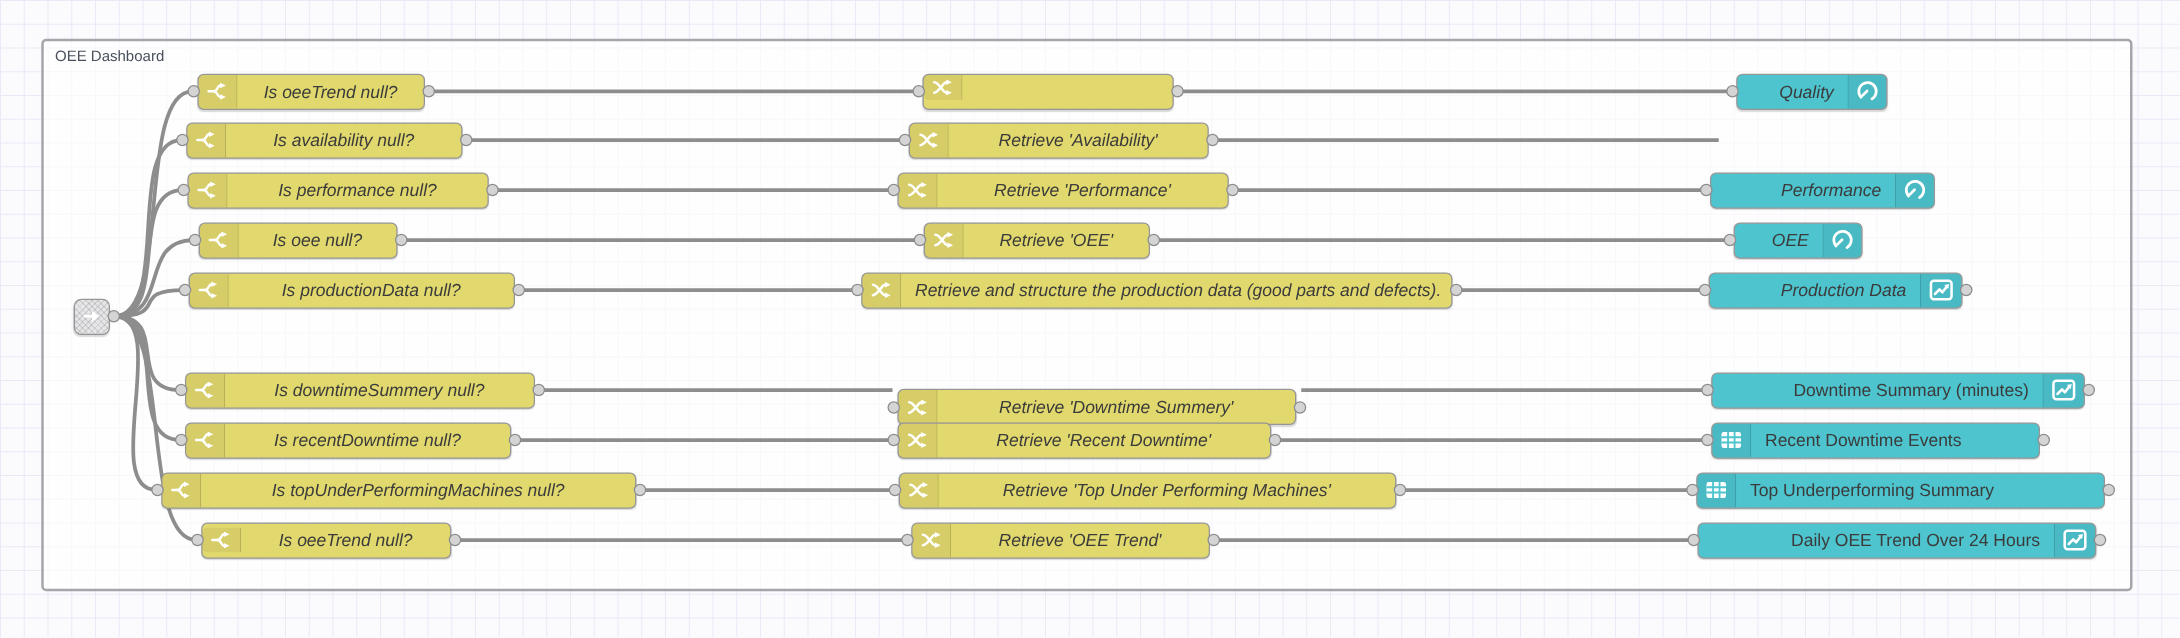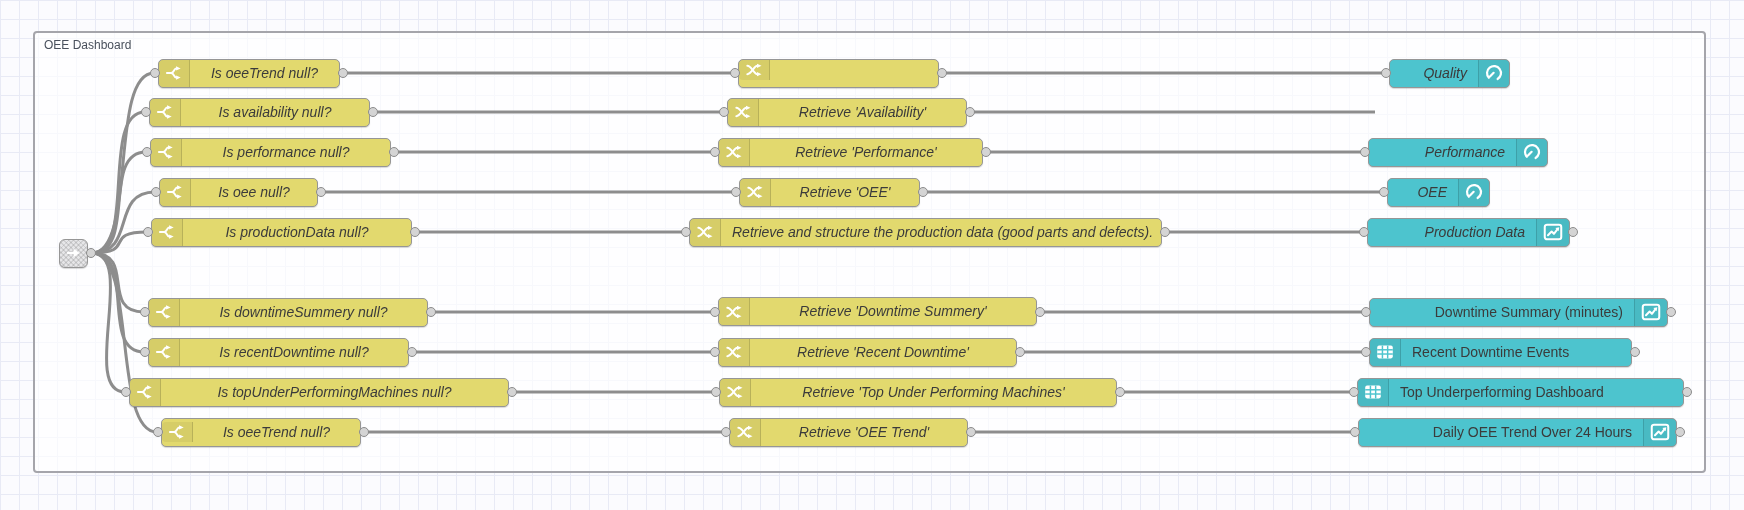--- a/index.html
+++ b/index.html
@@ -283,21 +283,21 @@
     <path fill="none" stroke="#fff" stroke-width="2.4" stroke-linecap="round" d="M4 7 C 9 7, 12 17, 16 17"></path>
           <path fill="none" stroke="#fff" stroke-width="2.4" stroke-linecap="round" d="M4 17 C 9 17, 12 7, 16 7"></path>
     <path fill="#fff" d="M15.6 14.4 L21 17 L15.6 19.6 Z"></path>
           <path fill="#fff" d="M15.6 4.4 L21 7 L15.6 9.6 Z"></path>
         </svg>
       </span>
       <span class="node-label al-center italic">Retrieve and structure the production data (good parts and defects).</span>
       <span class="port in"></span>
       <span class="port out"></span>
     </div>
-    <div class="node kind-change" style="left: 718px; top: 297px; width: 319px; background: rgb(226, 217, 110);">
+    <div class="node kind-change" style="left: 718px; top: 311px; width: 319px; background: rgb(226, 217, 110);">
       <span class="icon-strip side-left" style="width: 30px;">
         <svg width="20" height="20" viewBox="0 0 24 24">
     <path fill="none" stroke="#fff" stroke-width="2.4" stroke-linecap="round" d="M4 7 C 9 7, 12 17, 16 17"></path>
           <path fill="none" stroke="#fff" stroke-width="2.4" stroke-linecap="round" d="M4 17 C 9 17, 12 7, 16 7"></path>
     <path fill="#fff" d="M15.6 14.4 L21 17 L15.6 19.6 Z"></path>
           <path fill="#fff" d="M15.6 4.4 L21 7 L15.6 9.6 Z"></path>
         </svg>
       </span>
       <span class="node-label al-center italic">Retrieve 'Downtime Summery'</span>
       <span class="port in"></span>
@@ -417,21 +417,21 @@
         <svg width="22" height="22" viewBox="0 0 24 24">
     <rect x="3.5" y="5" width="17" height="14" rx="2" fill="#fff"></rect>
     <g stroke="#4dc4ce" stroke-width="1.6">
       <line x1="3.5" y1="9.6" x2="20.5" y2="9.6"></line>
             <line x1="3.5" y1="14.2" x2="20.5" y2="14.2"></line>
       <line x1="9.2" y1="5" x2="9.2" y2="19"></line>
             <line x1="14.9" y1="5" x2="14.9" y2="19"></line>
           </g>
         </svg>
       </span>
-      <span class="node-label al-left">Top Underperforming Dashboard</span>
+      <span class="node-label al-left">Top Underperforming Summary</span>
       <span class="port in"></span>
       <span class="port out"></span>
     </div>
     <div class="node kind-chart" style="left: 1358px; top: 417.5px; width: 319px; background: rgb(77, 196, 206);">
       <span class="node-label al-right">Daily OEE Trend Over 24 Hours</span>
       <span class="icon-strip side-right" style="width: 32px;">
         <svg width="22" height="22" viewBox="0 0 24 24">
     <rect x="3" y="4" width="18" height="16" rx="2.5" fill="none" stroke="#fff" stroke-width="2.2"></rect>
     <path fill="none" stroke="#fff" stroke-width="2.2" stroke-linecap="round" stroke-linejoin="round" d="M6.5 15.5 L10.5 11.5 L13 14 L16.5 9.5"></path>
     <path fill="#fff" d="M14.6 7.6 L18.9 6.8 L18.1 11.1 Z"></path>

